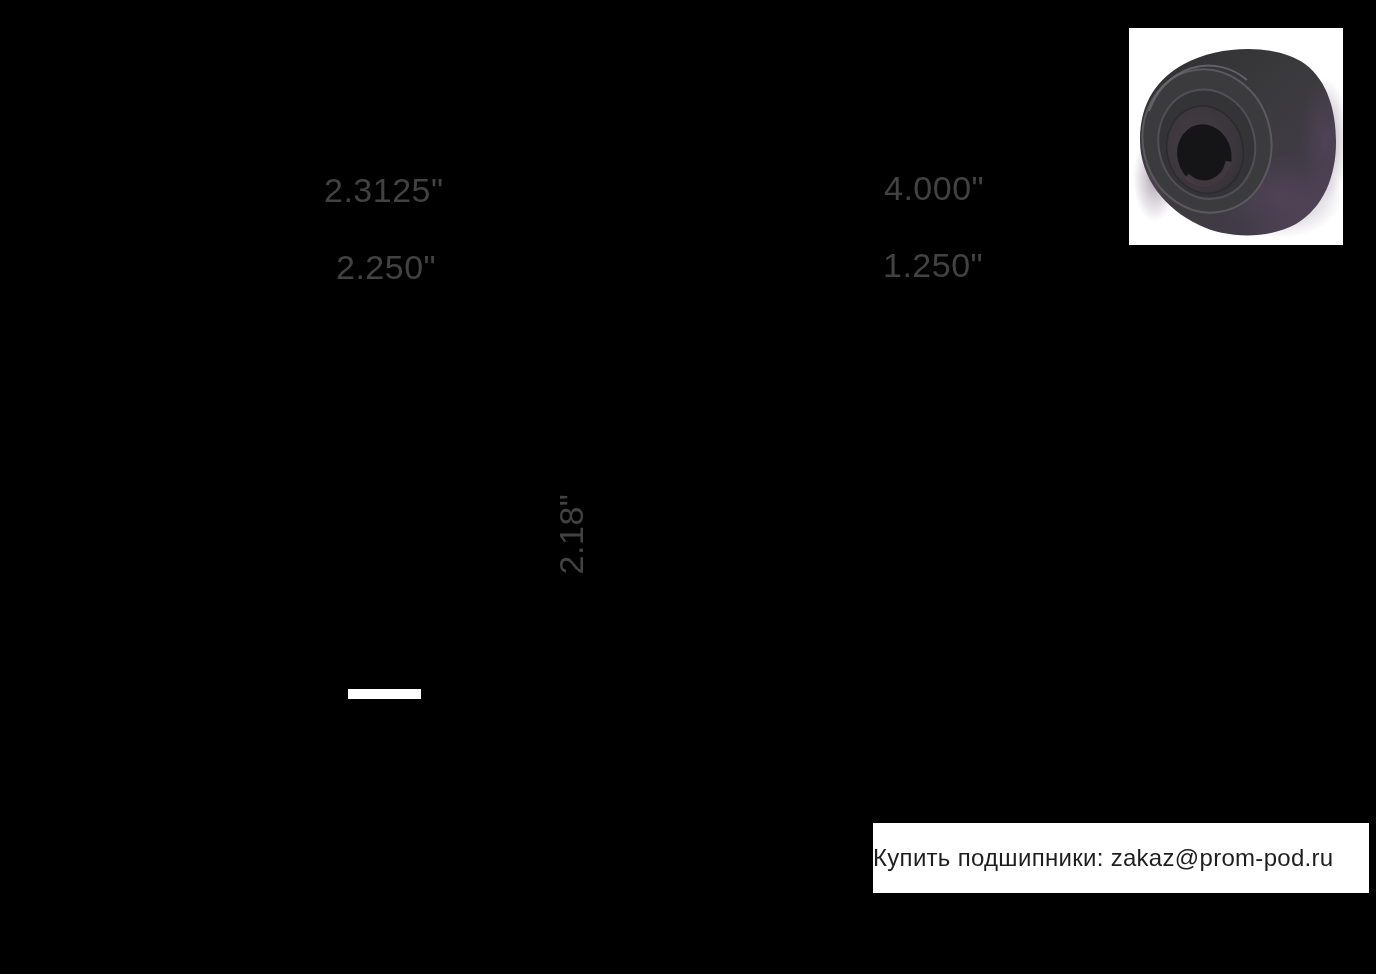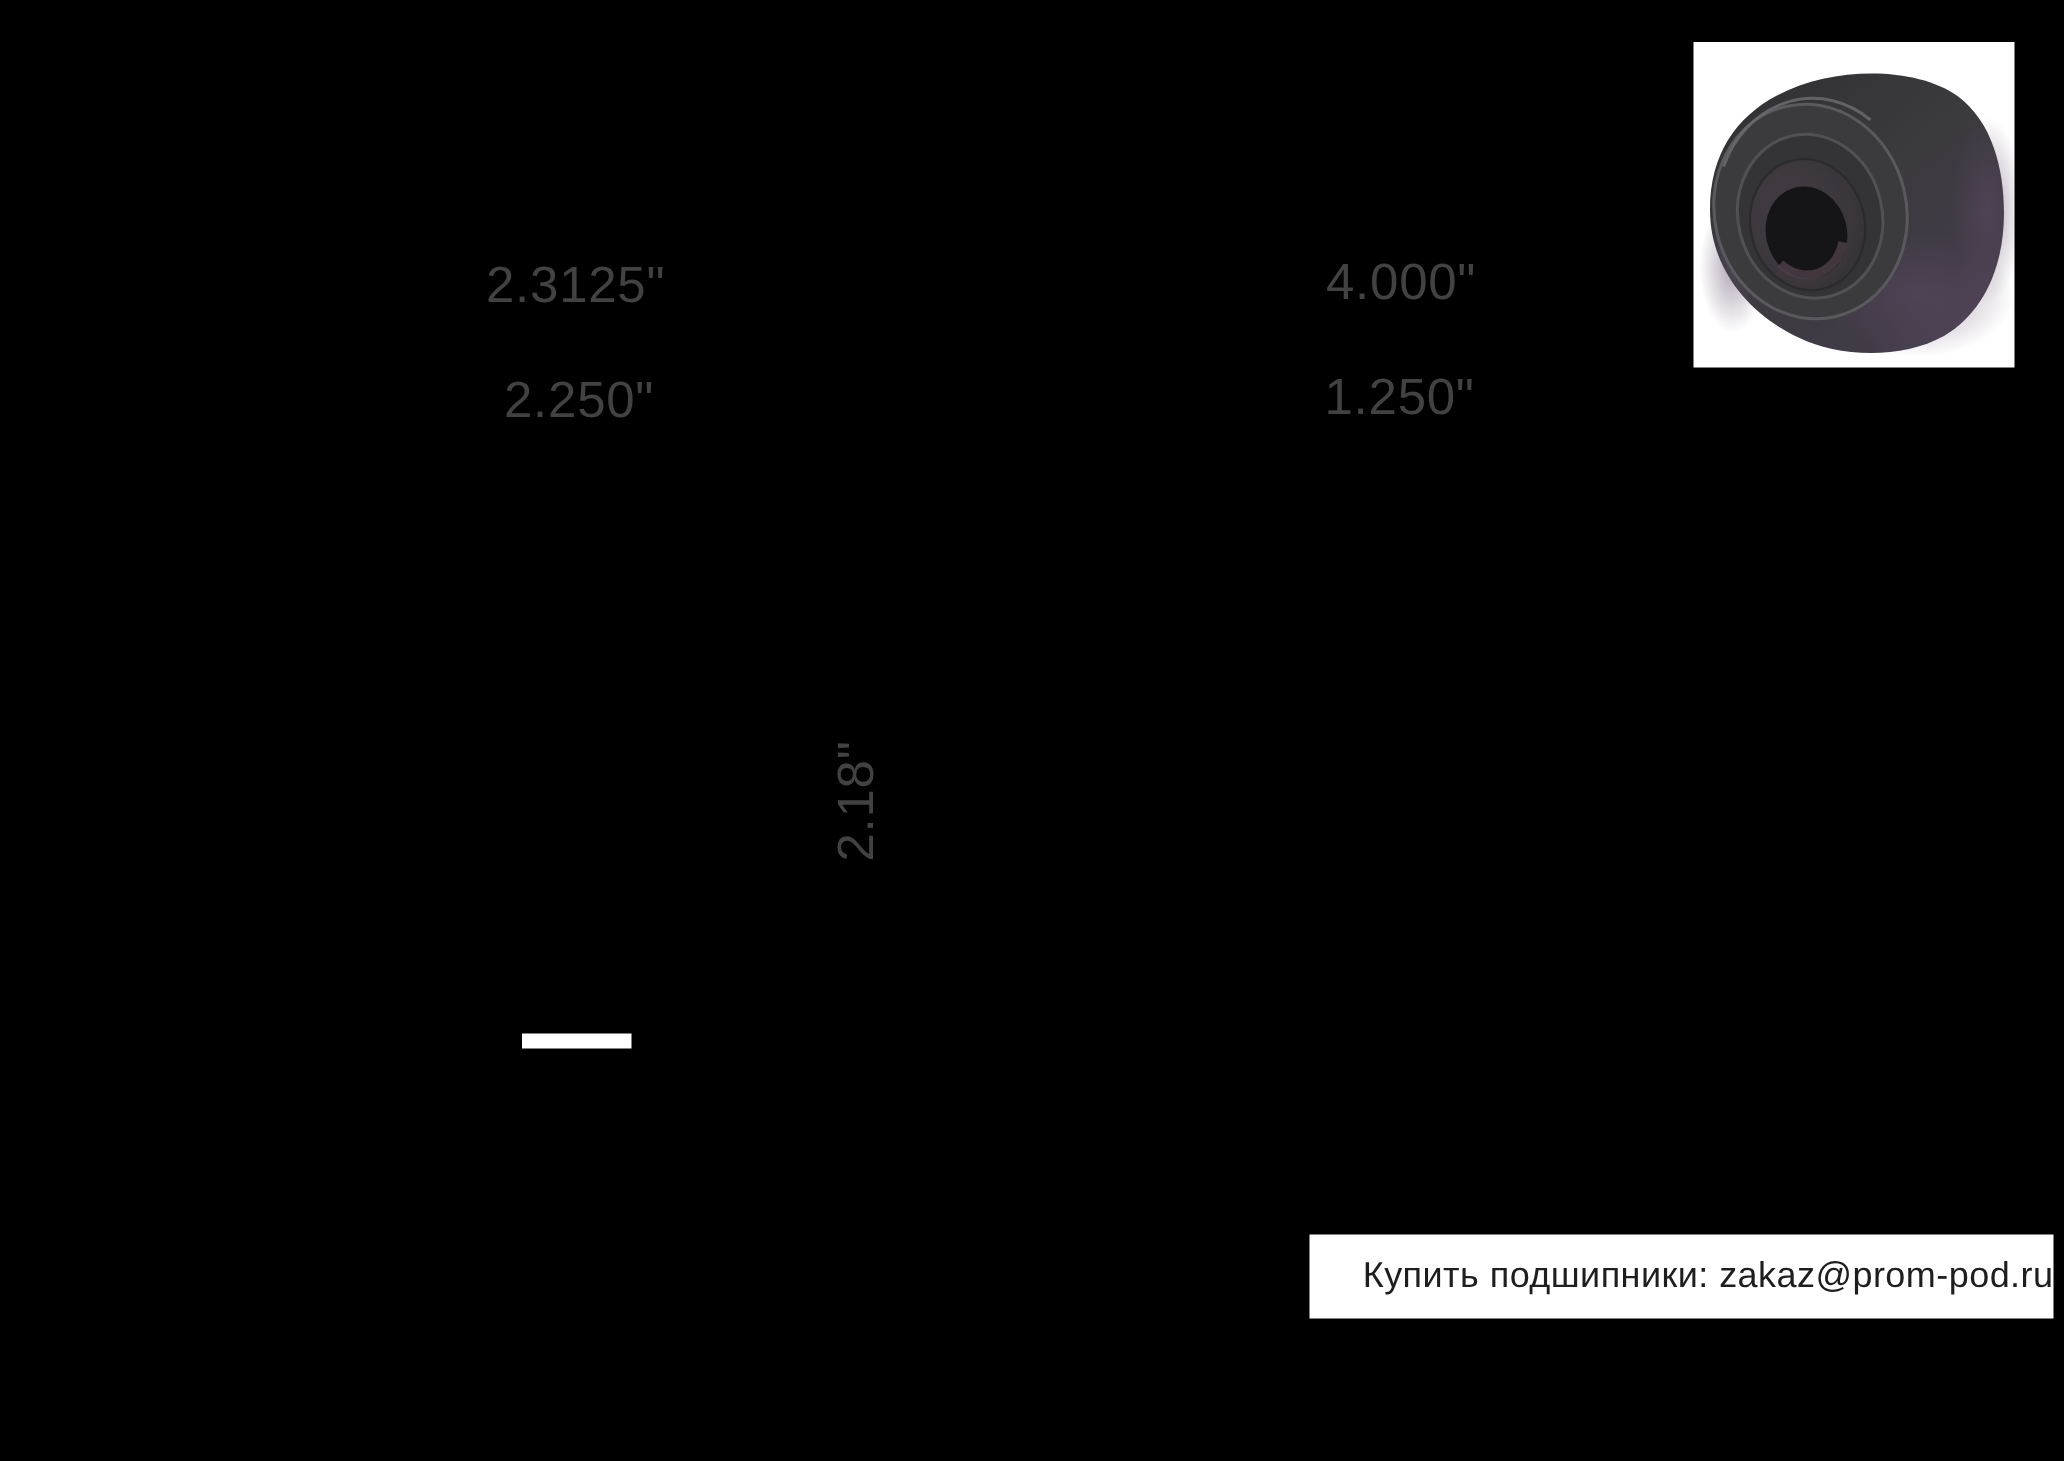--- a/index.html
+++ b/index.html
@@ -49,25 +49,25 @@
     background: #ffffff;
   }
   .photo svg {
     display: block;
   }
   .info-box {
     position: absolute;
     left: 873px;
     top: 823px;
     width: 496px;
-    height: 56px;
+    height: 70px;
     background: #ffffff;
     display: flex;
     align-items: center;
-    justify-content: flex-end;
+    justify-content: flex-start;
   }
   .info-box span {
     color: #1e1e1e;
     font-size: 24px;
     letter-spacing: 0.3px;
     white-space: nowrap;
   }
   
   #dim-top-left     { left: 324px; top: 173px; }
   #dim-bottom-left  { left: 336px; top: 250px; }

